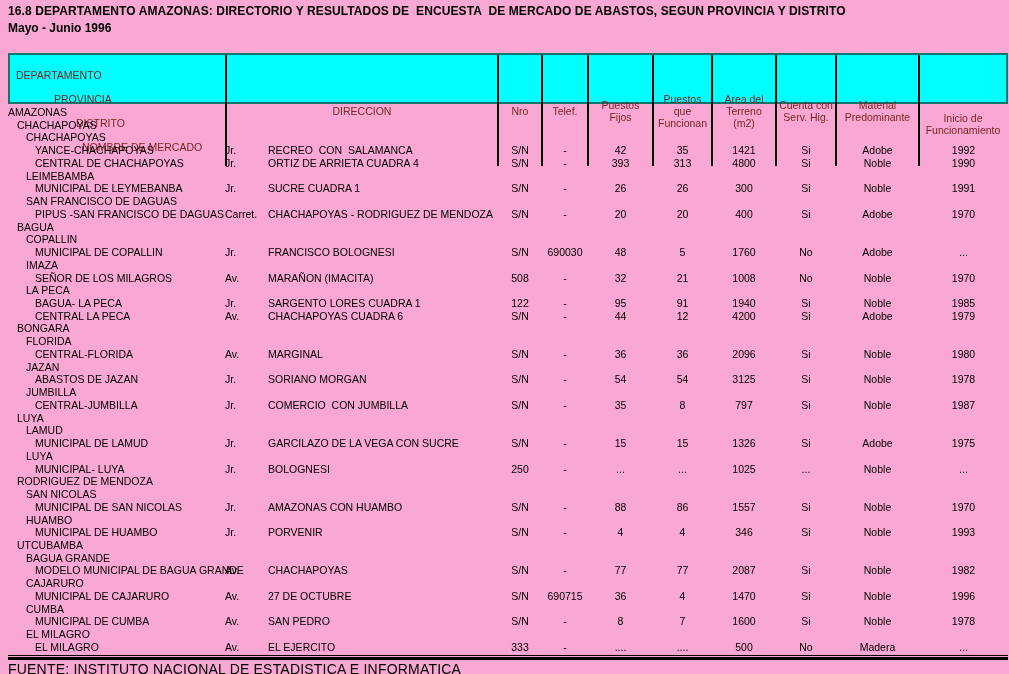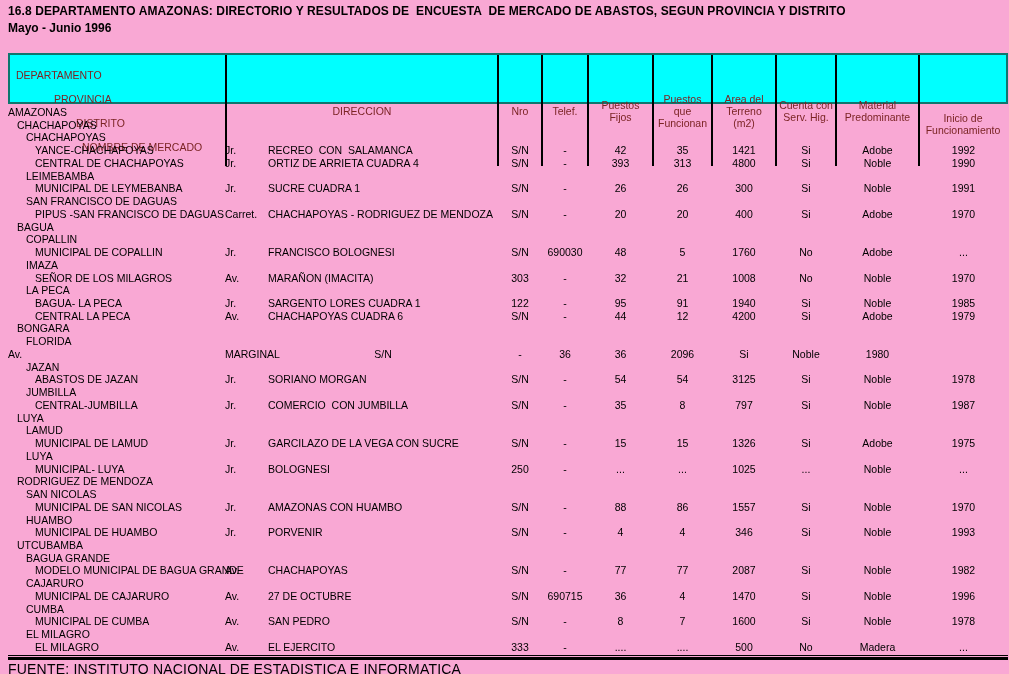--- a/index.html
+++ b/index.html
@@ -187,21 +187,21 @@
           <div class="num">Adobe</div>
           <div class="num">...</div>
         </div>
         <div class="row level-district">
           <div class="name">IMAZA</div>
         </div>
         <div class="row level-market">
           <div class="name">SEÑOR DE LOS MILAGROS</div>
           <div class="via">Av.</div>
           <div class="dir">MARAÑON (IMACITA)</div>
-          <div class="num">303</div>
+          <div class="num">508</div>
           <div class="num">-</div>
           <div class="num">32</div>
           <div class="num">21</div>
           <div class="num">1008</div>
           <div class="num">No</div>
           <div class="num">Noble</div>
           <div class="num">1970</div>
         </div>
         <div class="row level-district">
           <div class="name">LA PECA</div>
@@ -232,20 +232,21 @@
           <div class="num">Adobe</div>
           <div class="num">1979</div>
         </div>
         <div class="row level-province">
           <div class="name">BONGARA</div>
         </div>
         <div class="row level-district">
           <div class="name">FLORIDA</div>
         </div>
         <div class="row level-market">
+          <div class="name">CENTRAL-FLORIDA</div>
           <div class="via">Av.</div>
           <div class="dir">MARGINAL</div>
           <div class="num">S/N</div>
           <div class="num">-</div>
           <div class="num">36</div>
           <div class="num">36</div>
           <div class="num">2096</div>
           <div class="num">Si</div>
           <div class="num">Noble</div>
           <div class="num">1980</div>

